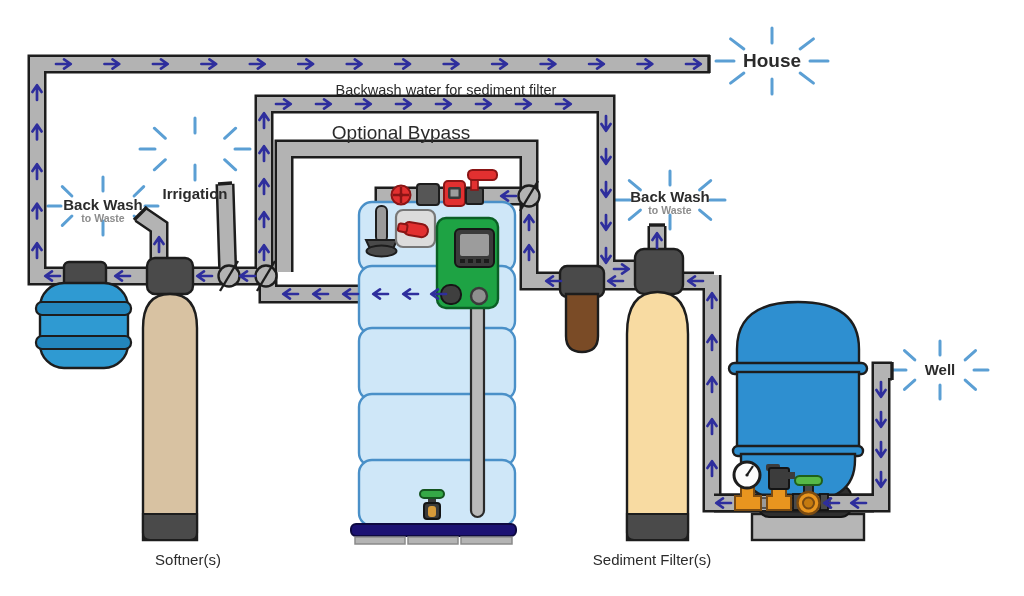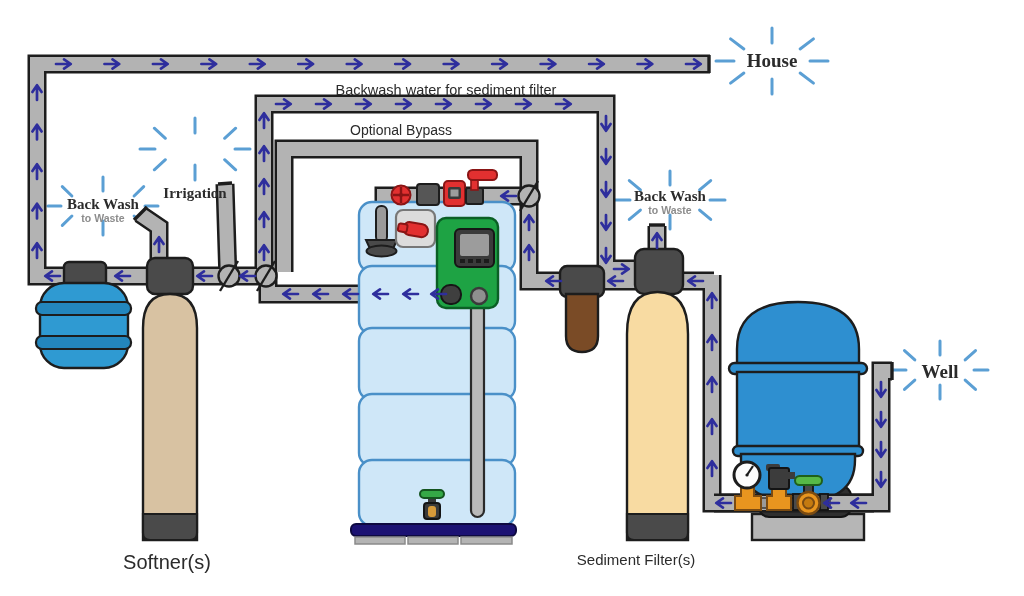--- a/index.html
+++ b/index.html
@@ -6,21 +6,21 @@
   #stage{position:relative;width:1024px;height:596px;background:#ffffff;overflow:hidden;
          font-family:"Liberation Sans", sans-serif;}
   #diagram{position:absolute;left:0;top:0;}
   .pb{fill:none;stroke:var(--outline);stroke-width:19;stroke-linejoin:miter;}
   .pg{fill:none;stroke:var(--pipe);stroke-width:14;stroke-linejoin:miter;}
   .cap{stroke:var(--outline);stroke-width:3.4;stroke-linecap:butt;}
   .arrow{stroke:var(--arrow);stroke-width:2.7;fill:none;stroke-linecap:round;stroke-linejoin:round;}
   .ray{stroke:var(--ray);stroke-width:3;stroke-linecap:round;}
   .lbl{position:absolute;transform:translateX(-50%);white-space:nowrap;color:var(--text);
        text-align:center;}
-  .lbl.bold{font-weight:bold;font-family:Liberation Serif, serif;}
+  .lbl.bold{font-weight:bold;}
   .sub{color:var(--subtext);font-weight:bold;}
   .left-lbl{position:absolute;white-space:nowrap;color:var(--text);}
 </style>
 </head>
 <body>
 
 <div id="stage">
   <svg id="diagram" width="1024" height="596" viewBox="0 0 1024 596">
 
     <g id="rays">
@@ -313,18 +313,18 @@
         <path d="M-8,0 H5 M0,-4.6 L6.8,0 L0,4.6" class="arrow" transform="translate(657,240) rotate(-90)"></path>
       </g>
   </svg>
 
   <div class="lbl bold" style="left:772px;top:50px;font-size:19px;">House</div>
   <div class="lbl bold" style="left:195px;top:140px;font-size:15px;margin-top:45px;">Irrigation</div>
   <div class="lbl bold" style="left:103px;top:196px;font-size:15px;">Back Wash</div>
   <div class="lbl sub" style="left:103px;top:212px;font-size:10.5px;">to Waste</div>
   <div class="lbl bold" style="left:670px;top:188px;font-size:15px;">Back Wash</div>
   <div class="lbl sub" style="left:670px;top:204px;font-size:10.5px;">to Waste</div>
-  <div class="lbl bold" style="left:940px;top:361px;font-size:19px;">Well</div>
+  <div class="lbl bold" style="left:940px;top:361px;font-size:15px;">Well</div>
   <div class="lbl" style="left:446px;top:82px;font-size:14.5px;">Backwash water for sediment filter</div>
-  <div class="lbl" style="left:401px;top:122px;font-size:14px;">Optional Bypass</div>
-  <div class="lbl" style="left:167px;top:551px;font-size:20px;">Softner(s)</div>
-  <div class="lbl" style="left:636px;top:551px;font-size:15px;">Sediment Filter(s)</div>
+  <div class="lbl" style="left:401px;top:122px;font-size:19px;">Optional Bypass</div>
+  <div class="lbl" style="left:188px;top:551px;font-size:15px;">Softner(s)</div>
+  <div class="lbl" style="left:652px;top:551px;font-size:15px;">Sediment Filter(s)</div>
 </div>
 
 </body></html>

